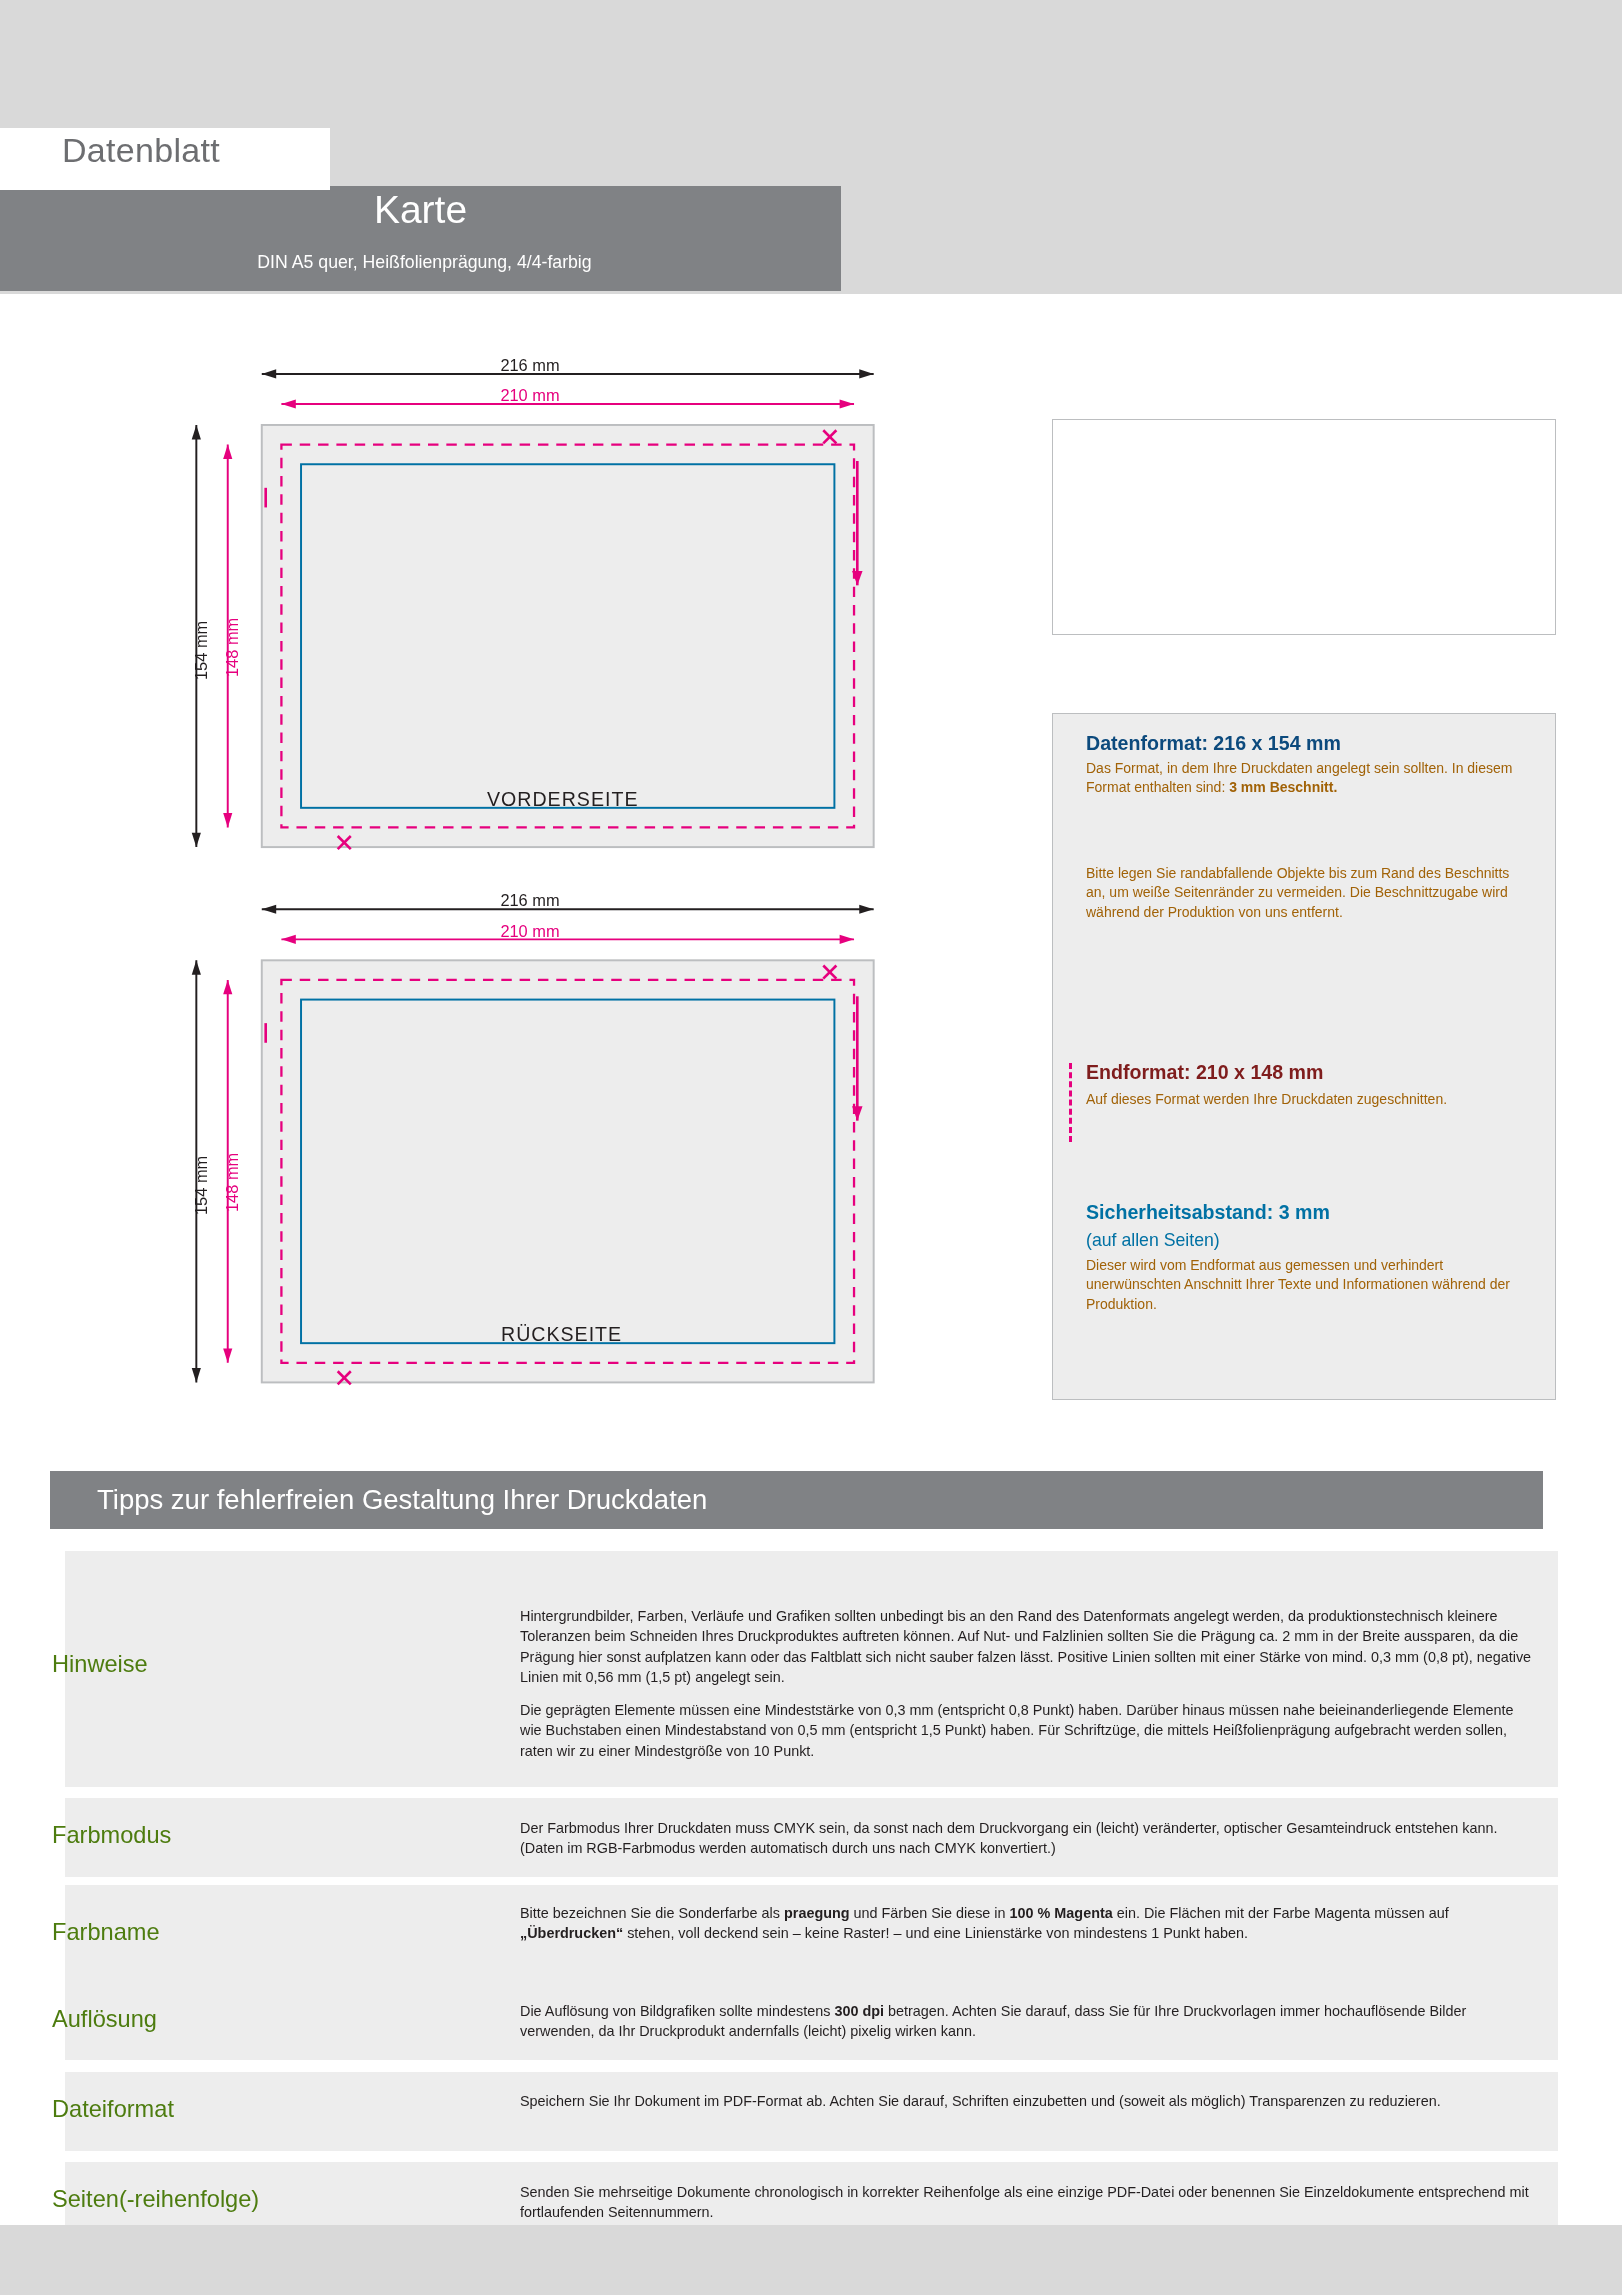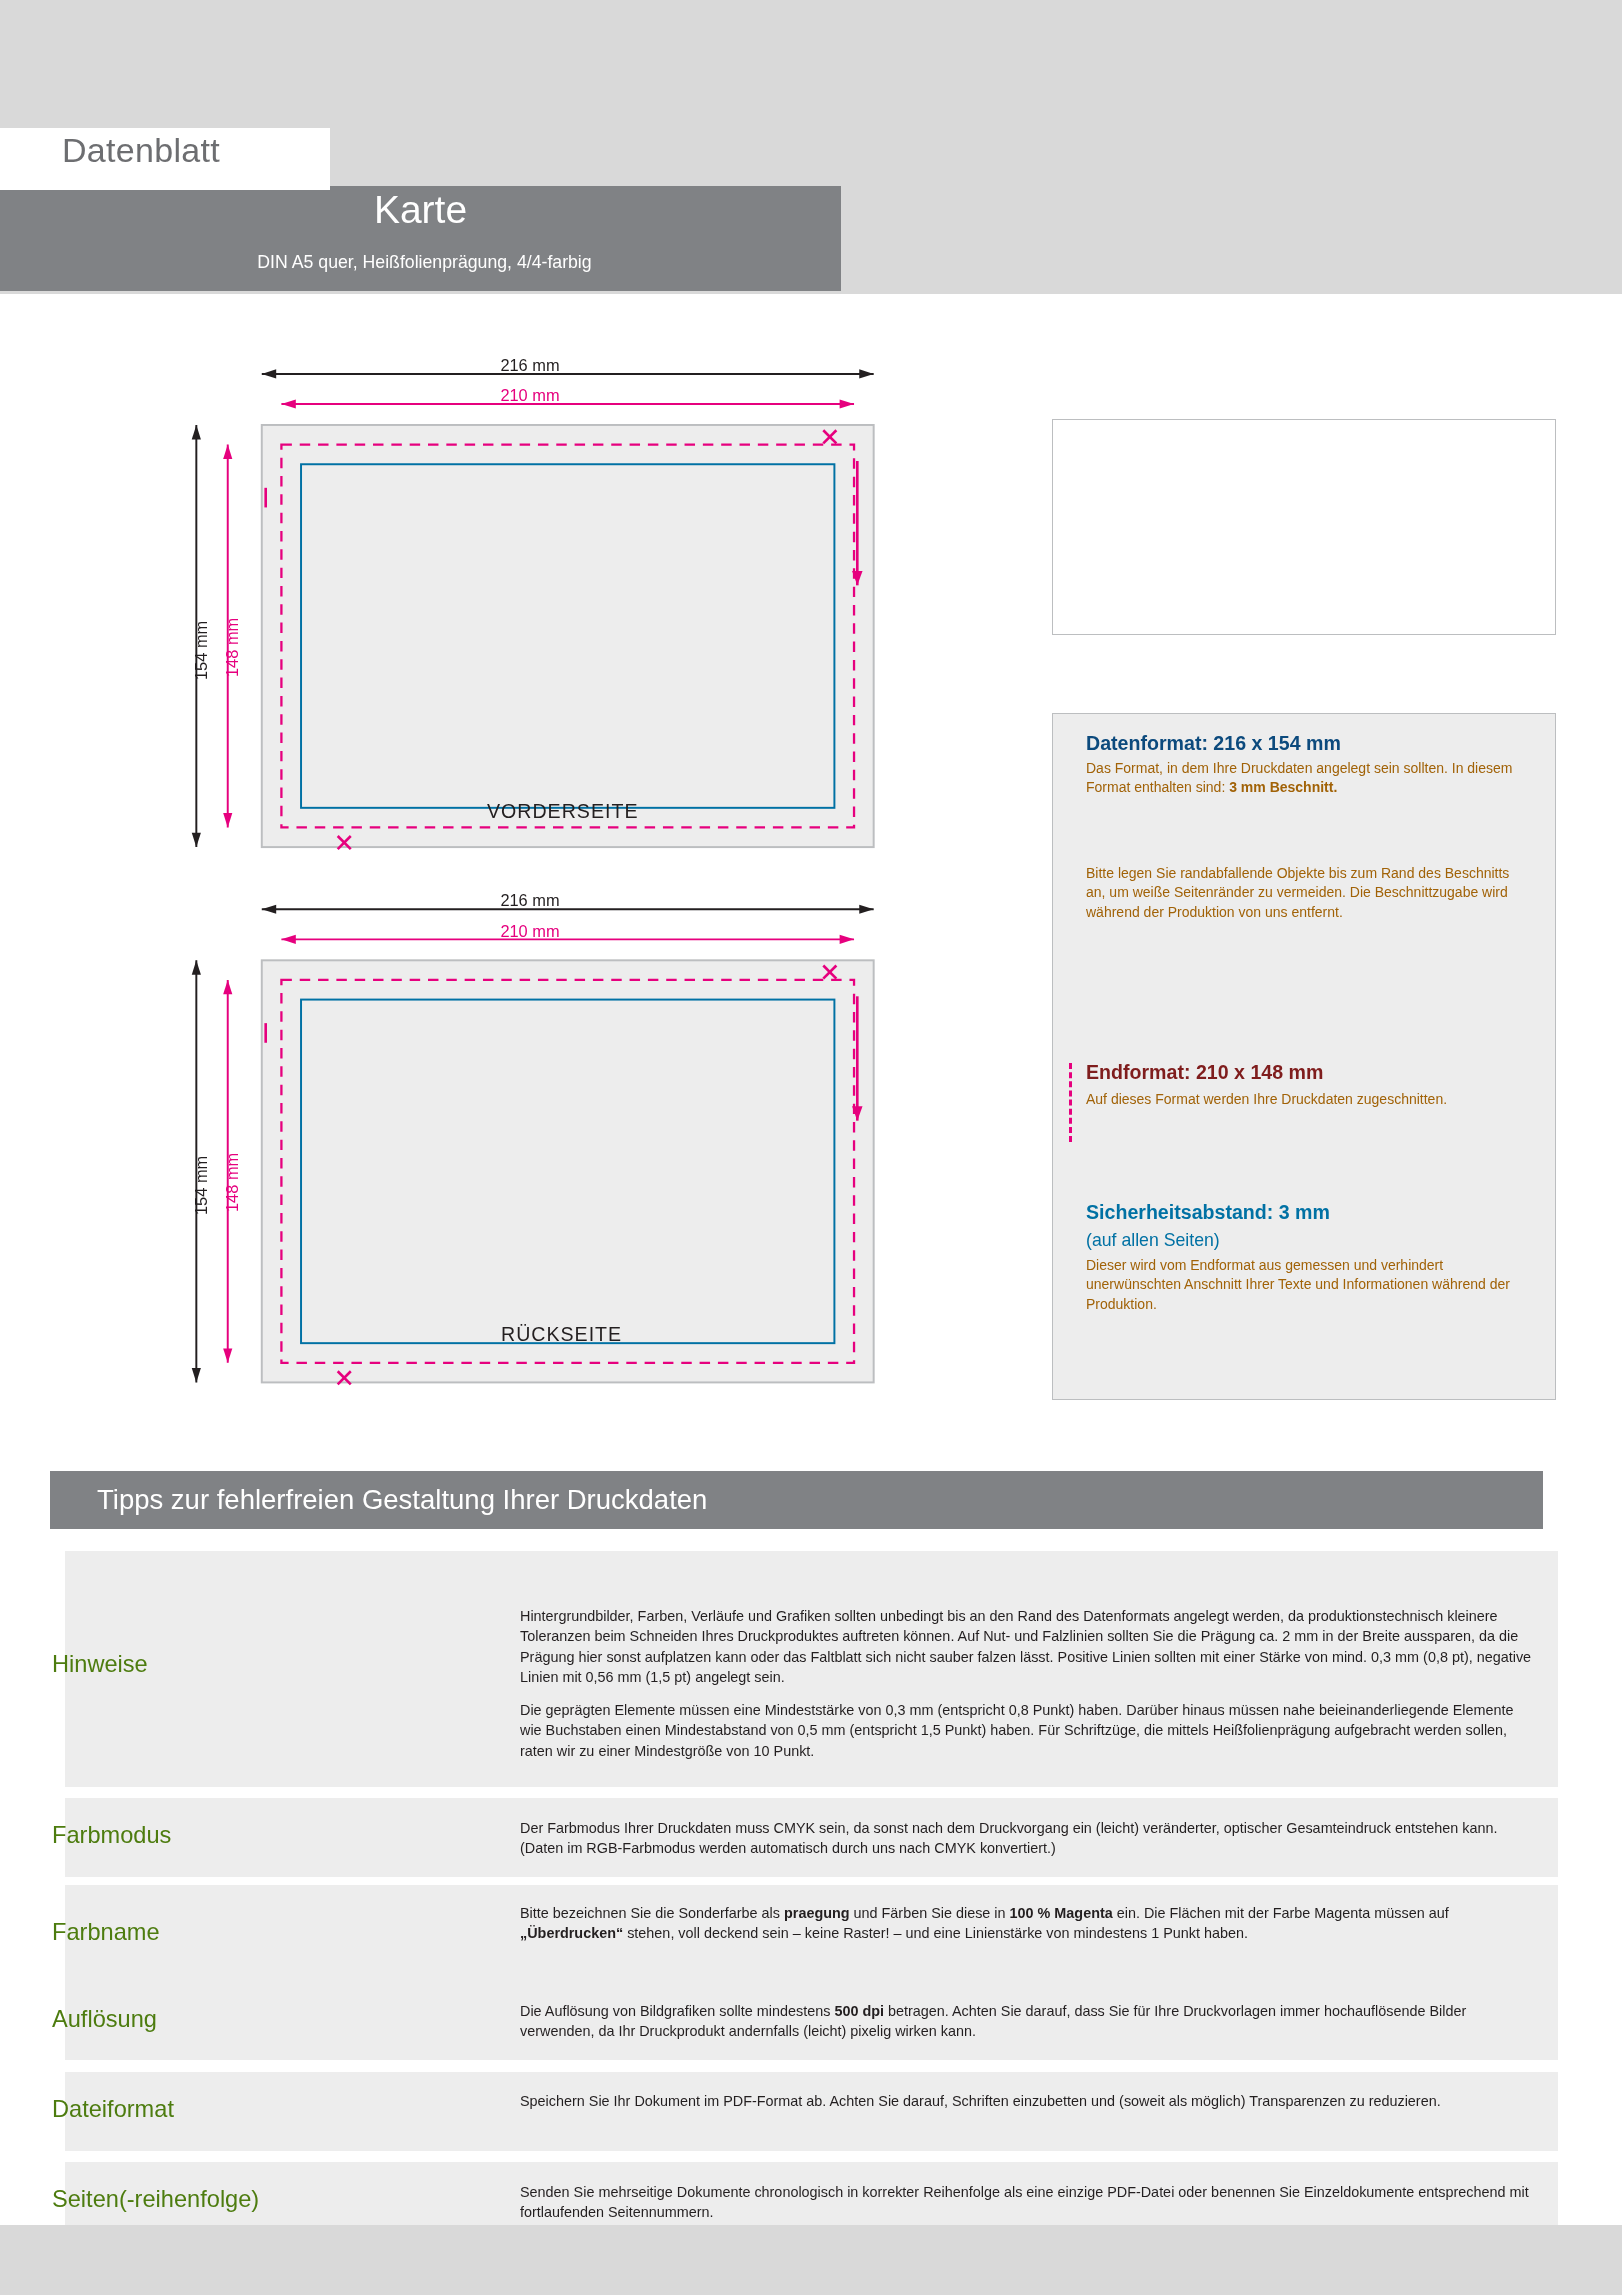--- a/index.html
+++ b/index.html
@@ -288,21 +288,21 @@
     <path d="M1990,300 L1990,470" stroke="#e6007e" stroke-width="5" stroke-dasharray="26 18" fill="none"></path>
     <path d="M2020,330 L2290,330" stroke="#0071a4" stroke-width="5" fill="none"></path>
     <path d="M2020,330 L2020,470" stroke="#0071a4" stroke-width="5" fill="none"></path>
   </svg>
 
   
   <div class="dim-text" data-name="front-width-outer-label" style="left:530px; top:62px; transform:translateX(-50%);">216 mm</div>
   <div class="dim-text magenta" data-name="front-width-inner-label" style="left:530px; top:92px; transform:translateX(-50%);">210 mm</div>
   <div class="dim-text vert" data-name="front-height-outer-label" style="left:192px; top:386px;">154 mm</div>
   <div class="dim-text vert magenta" data-name="front-height-inner-label" style="left:223px; top:383px;">148 mm</div>
-  <div class="page-label" data-name="front-page-label" style="left:487px; top:494px;margin-top:12px;">VORDERSEITE</div>
+  <div class="page-label" data-name="front-page-label" style="left:487px; top:494px;">VORDERSEITE</div>
 
   
   <div class="dim-text" data-name="back-width-outer-label" style="left:530px; top:597px; transform:translateX(-50%);">216 mm</div>
   <div class="dim-text magenta" data-name="back-width-inner-label" style="left:530px; top:628px; transform:translateX(-50%);">210 mm</div>
   <div class="dim-text vert" data-name="back-height-outer-label" style="left:192px; top:921px;">154 mm</div>
   <div class="dim-text vert magenta" data-name="back-height-inner-label" style="left:223px; top:918px;">148 mm</div>
   <div class="page-label" data-name="back-page-label" style="left:501px; top:1029px;">RÜCKSEITE</div>
 </div>
 
 <div class="info-preview" data-name="format-preview-box"></div>
@@ -347,21 +347,21 @@
 
 <div class="tip-row" data-name="tip-row-farbname" style="top:1885px; height:98px;"></div>
 <div class="tip-label" data-name="tip-label-farbname" style="top:1919px;">Farbname</div>
 <div class="tip-body" data-name="tip-body-farbname" style="top:1903px;">
   <p data-name="tip-paragraph">Bitte bezeichnen Sie die Sonderfarbe als <b>praegung</b> und Färben Sie diese in <b>100&nbsp;% Magenta</b> ein. Die Flächen mit der Farbe Magenta müssen auf <b>„Überdrucken“</b> stehen, voll deckend sein – keine Raster! – und eine Linienstärke von mindestens 1 Punkt haben.</p>
 </div>
 
 <div class="tip-row" data-name="tip-row-aufloesung" style="top:1981px; height:79px;"></div>
 <div class="tip-label" data-name="tip-label-aufloesung" style="top:2006px;">Auflösung</div>
 <div class="tip-body" data-name="tip-body-aufloesung" style="top:2001px;">
-  <p data-name="tip-paragraph">Die Auflösung von Bildgrafiken sollte mindestens <b>500 dpi</b> betragen. Achten Sie darauf, dass Sie für Ihre Druckvorlagen immer hochauflösende Bilder verwenden, da Ihr Druckprodukt andernfalls (leicht) pixelig wirken kann.</p>
+  <p data-name="tip-paragraph">Die Auflösung von Bildgrafiken sollte mindestens <b>300 dpi</b> betragen. Achten Sie darauf, dass Sie für Ihre Druckvorlagen immer hochauflösende Bilder verwenden, da Ihr Druckprodukt andernfalls (leicht) pixelig wirken kann.</p>
 </div>
 
 <div class="tip-row" data-name="tip-row-dateiformat" style="top:2072px; height:79px;"></div>
 <div class="tip-label" data-name="tip-label-dateiformat" style="top:2096px;">Dateiformat</div>
 <div class="tip-body" data-name="tip-body-dateiformat" style="top:2091px;">
   <p data-name="tip-paragraph">Speichern Sie Ihr Dokument im PDF-Format ab. Achten Sie darauf, Schriften einzubetten und (soweit als möglich) Transparenzen zu reduzieren.</p>
 </div>
 
 <div class="tip-row" data-name="tip-row-seitenreihenfolge" style="top:2162px; height:79px;"></div>
 <div class="tip-label" data-name="tip-label-seitenreihenfolge" style="top:2186px;">Seiten(-reihenfolge)</div>

